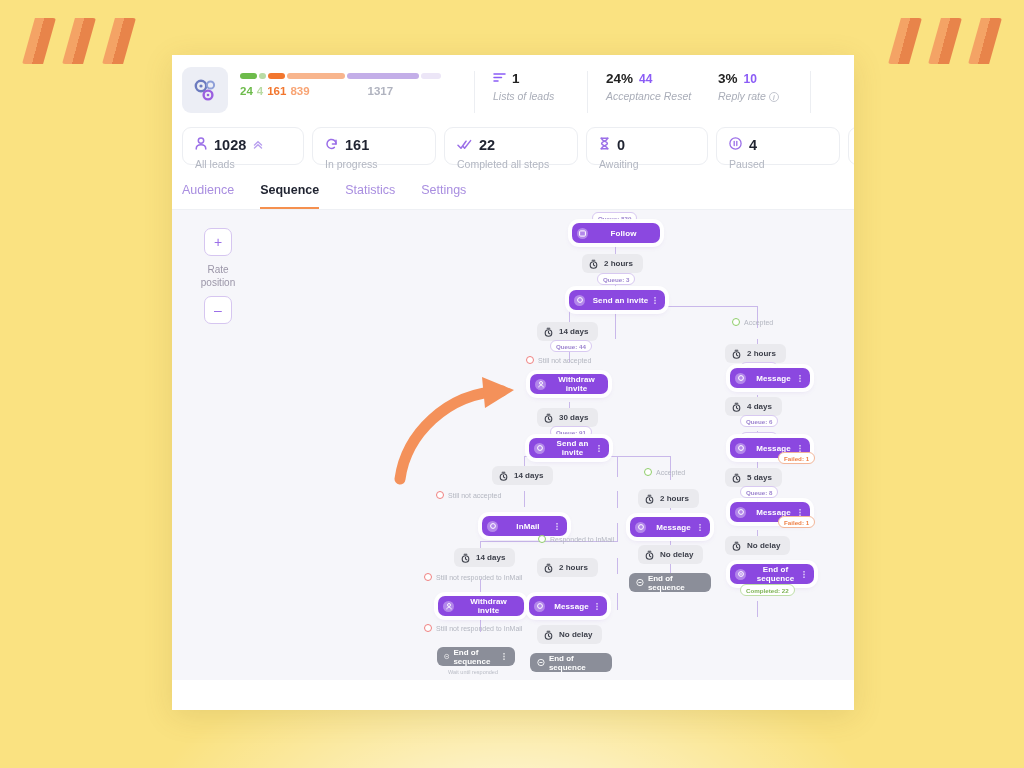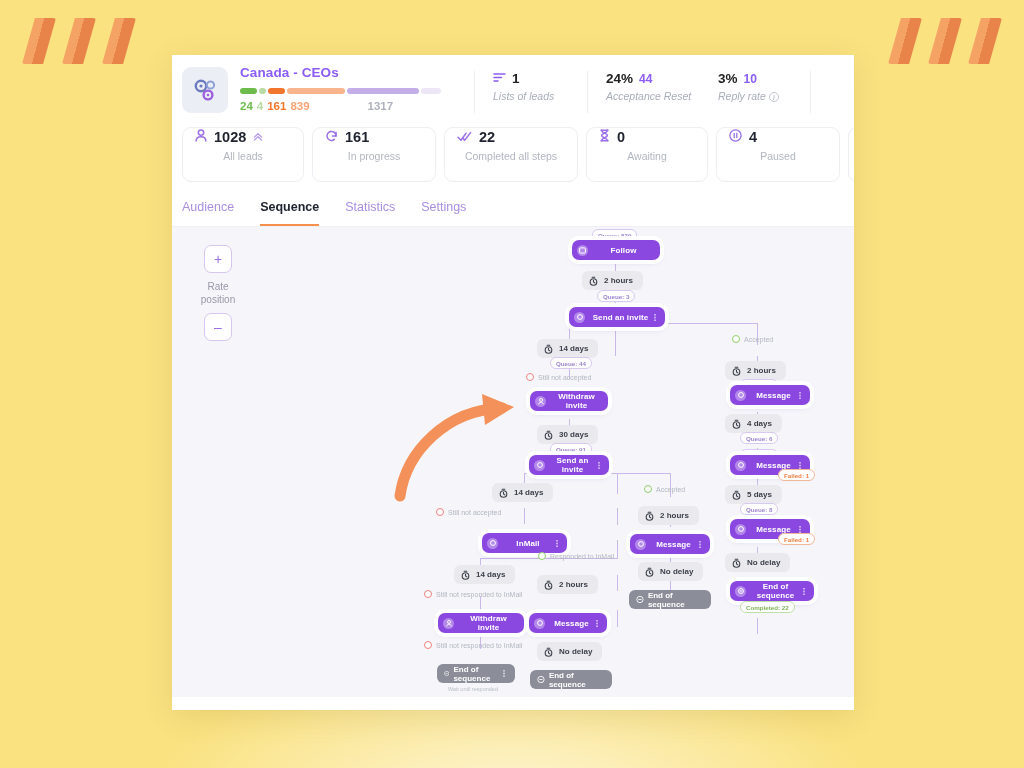--- a/index.html
+++ b/index.html
@@ -75,22 +75,22 @@
 
   .info-i {
     display: inline-block; width: 10px; height: 10px; border-radius: 50%;
     border: 1px solid #c3c6cf; color: #c3c6cf; font-size: 7.5px; line-height: 9px;
     text-align: center; margin-left: 3px; font-weight: 700;
   }
 
   
   .kpis { display: flex; gap: 8px; padding: 4px 0 0 10px; }
   .kpi {
-    border: 1px solid #eceef2; border-radius: 9px; height: 55px;
-    padding: 0 12px 0 12px; min-width: 92px; flex: none; text-align: center;
+    border: 1px solid #eceef2; border-radius: 9px; height: 38px;
+    padding: 8px 12px 0 12px; min-width: 92px; flex: none;
   }
   .kpi .top { display: flex; align-items: center; gap: 7px; }
   .kpi .val { font-size: 14.5px; font-weight: 700; color: #1f2330; }
   .kpi .lbl { font-size: 10.5px; color: #b2b6c1; margin-top: 4px; }
   .kpi svg { color: #9b6fe8; flex: none; }
   .kpi.k1 { width: 122px; } .kpi.k2 { width: 124px; }
   .kpi.k3 { width: 134px; } .kpi.k4 { width: 122px; }
   .kpi.k5 { width: 124px; } .kpi.k6 { width: 100px; }
 
   
@@ -181,21 +181,20 @@
       <svg width="28" height="28" viewBox="0 0 28 28">
         <circle cx="10" cy="10" r="5.2" fill="none" stroke="#6c7bbf" stroke-width="2.4"></circle>
         <circle cx="10" cy="10" r="1.6" fill="#6c7bbf"></circle>
         <circle cx="19.5" cy="9" r="3.6" fill="none" stroke="#8fa0d8" stroke-width="2"></circle>
         <circle cx="17" cy="19" r="4.4" fill="none" stroke="#9b5fe0" stroke-width="2.4"></circle>
         <circle cx="17" cy="19" r="1.3" fill="#9b5fe0"></circle>
       </svg>
     </div>
 
     <div class="hdr-main">
-      <div class="camp-title">Canada - CEOs</div>
       <div class="bar-track">
         <span class="seg green"></span>
         <span class="seg lgreen"></span>
         <span class="seg orange"></span>
         <span class="seg lorange"></span>
         <span class="seg purple"></span>
         <span class="seg lpurple"></span>
       </div>
       <div class="bar-nums">
         <span class="n-green">24</span>

